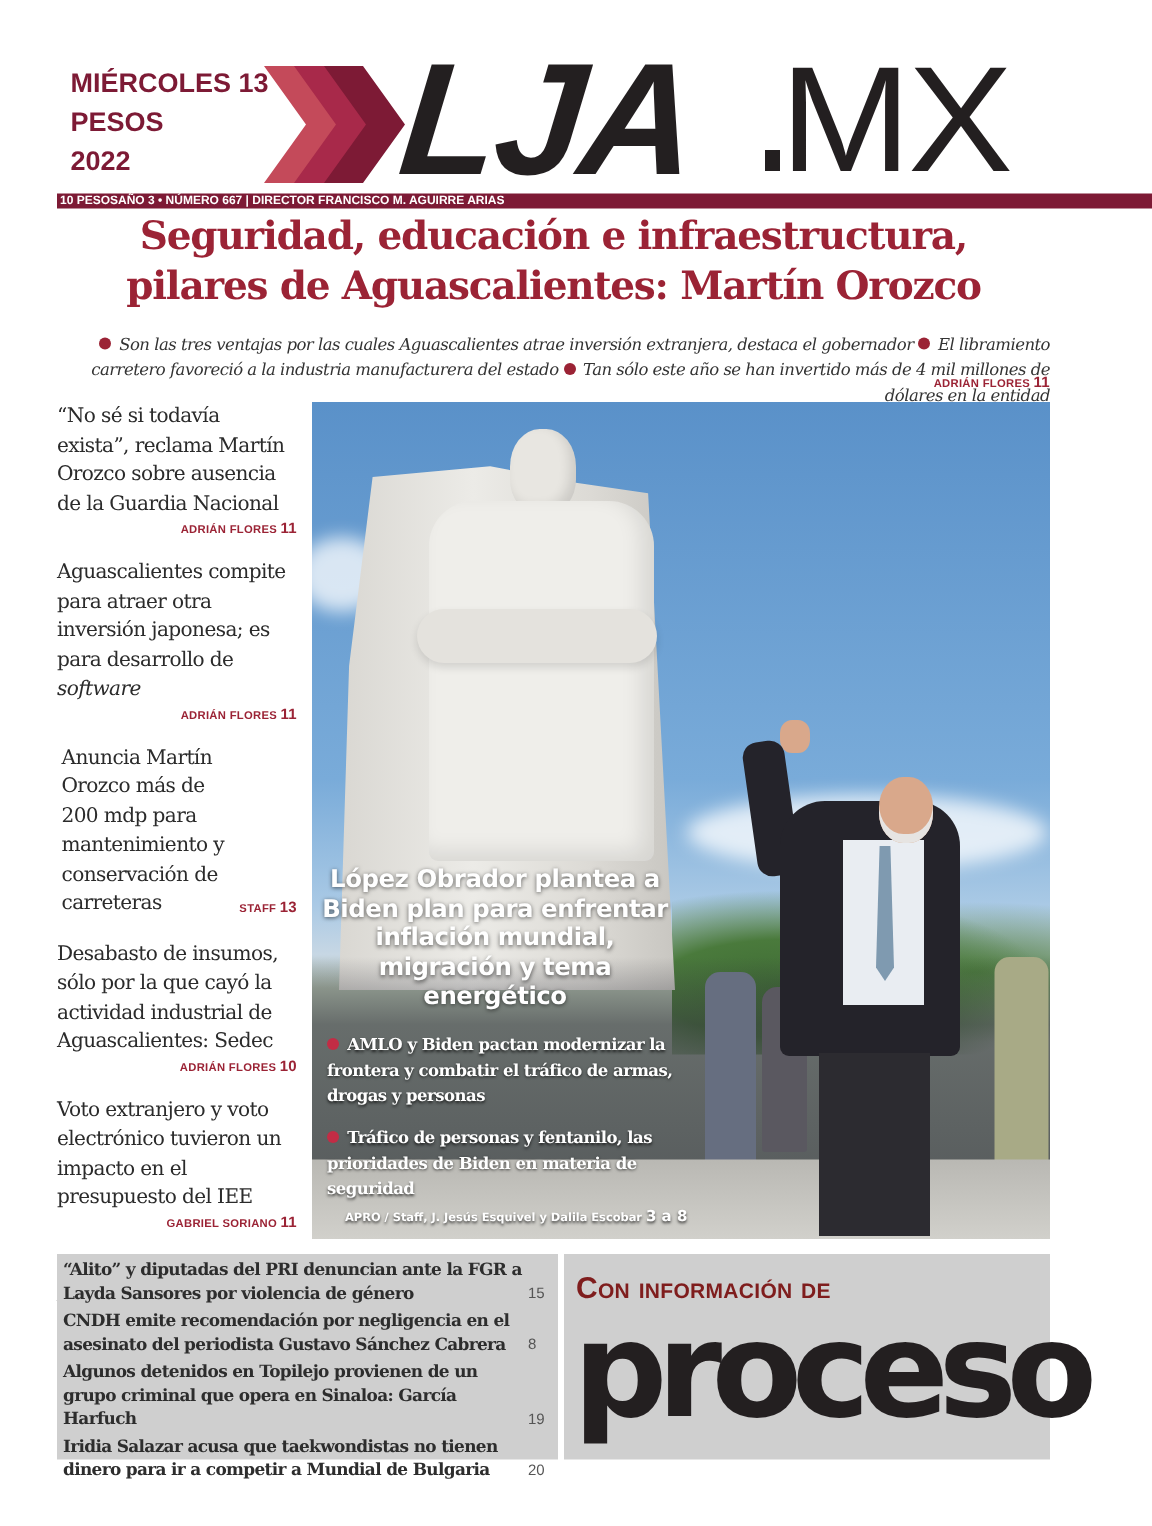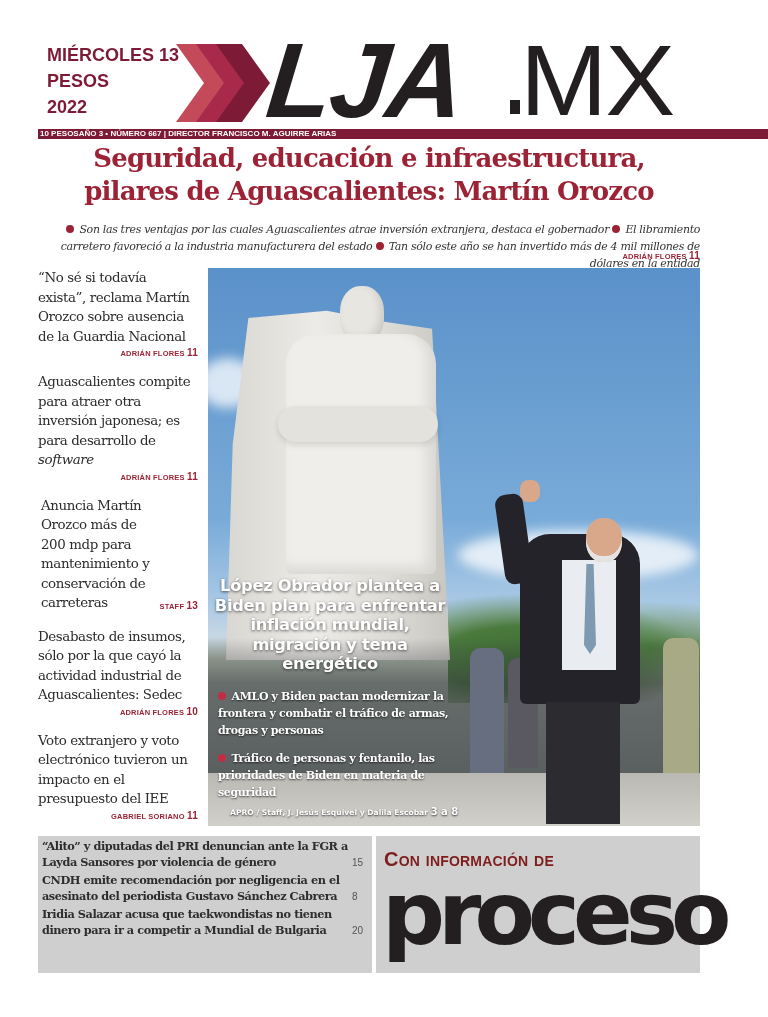--- a/index.html
+++ b/index.html
@@ -180,20 +180,24 @@
 <div class="briefs">
   <div class="brief">
     <div class="brief-title">“Alito” y diputadas del PRI denuncian ante la FGR a Layda Sansores por violencia de género</div>
     <div class="brief-page">15</div>
   </div>
   <div class="brief">
     <div class="brief-title">CNDH emite recomendación por negligencia en el asesinato del periodista Gustavo Sánchez Cabrera</div>
     <div class="brief-page">8</div>
   </div>
   <div class="brief">
+    <div class="brief-title">Algunos detenidos en Topilejo provienen de un grupo criminal que opera en Sinaloa: García Harfuch</div>
+    <div class="brief-page">19</div>
+  </div>
+  <div class="brief">
     <div class="brief-title">Iridia Salazar acusa que taekwondistas no tienen dinero para ir a competir a Mundial de Bulgaria</div>
     <div class="brief-page">20</div>
   </div>
 </div>
 
 <div class="proceso">
   <div class="proceso-label">Con información de</div>
   <div class="proceso-logo">proceso</div>
 </div>
 

